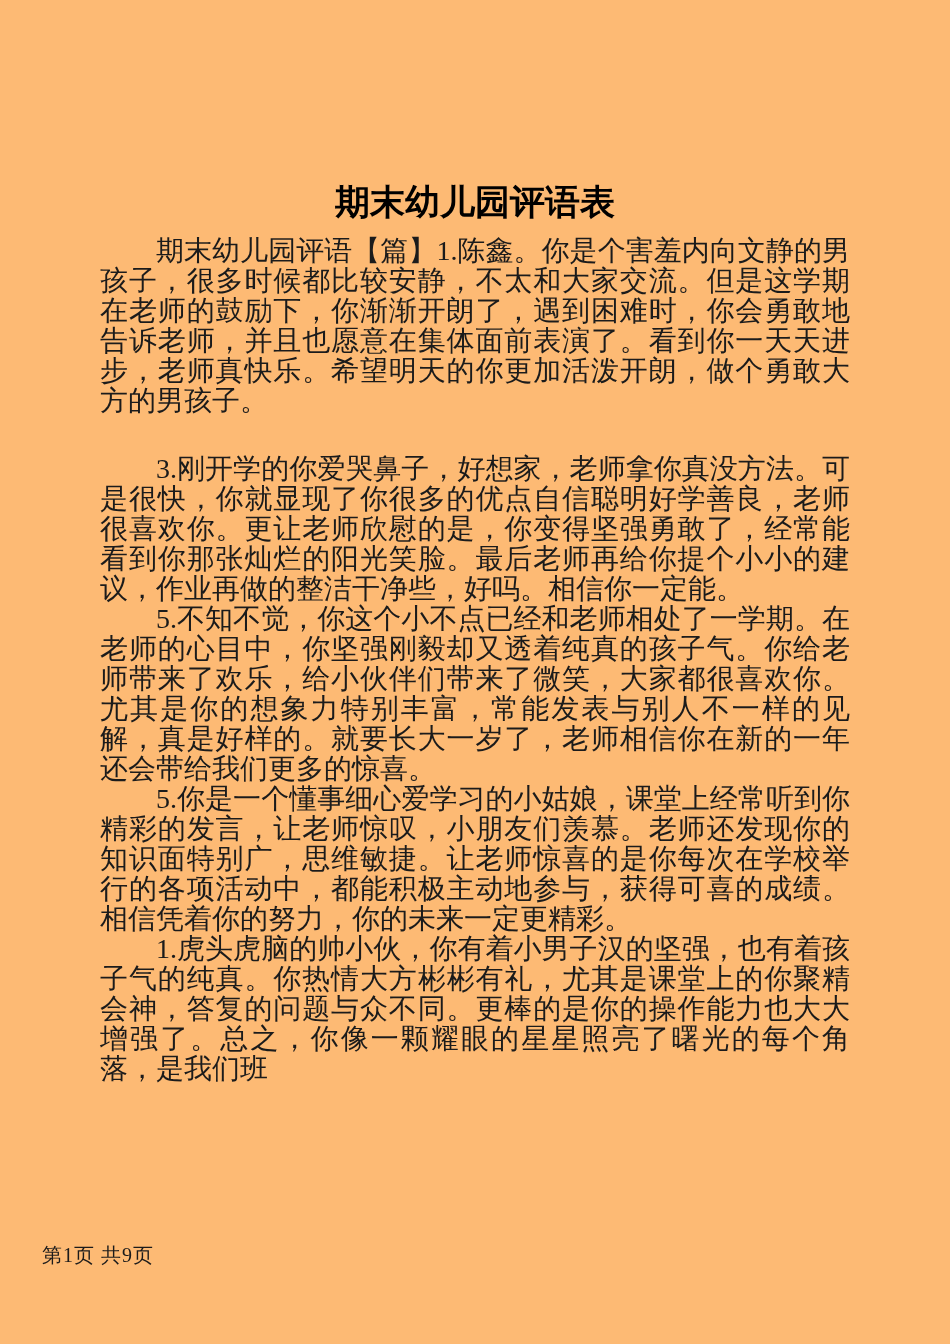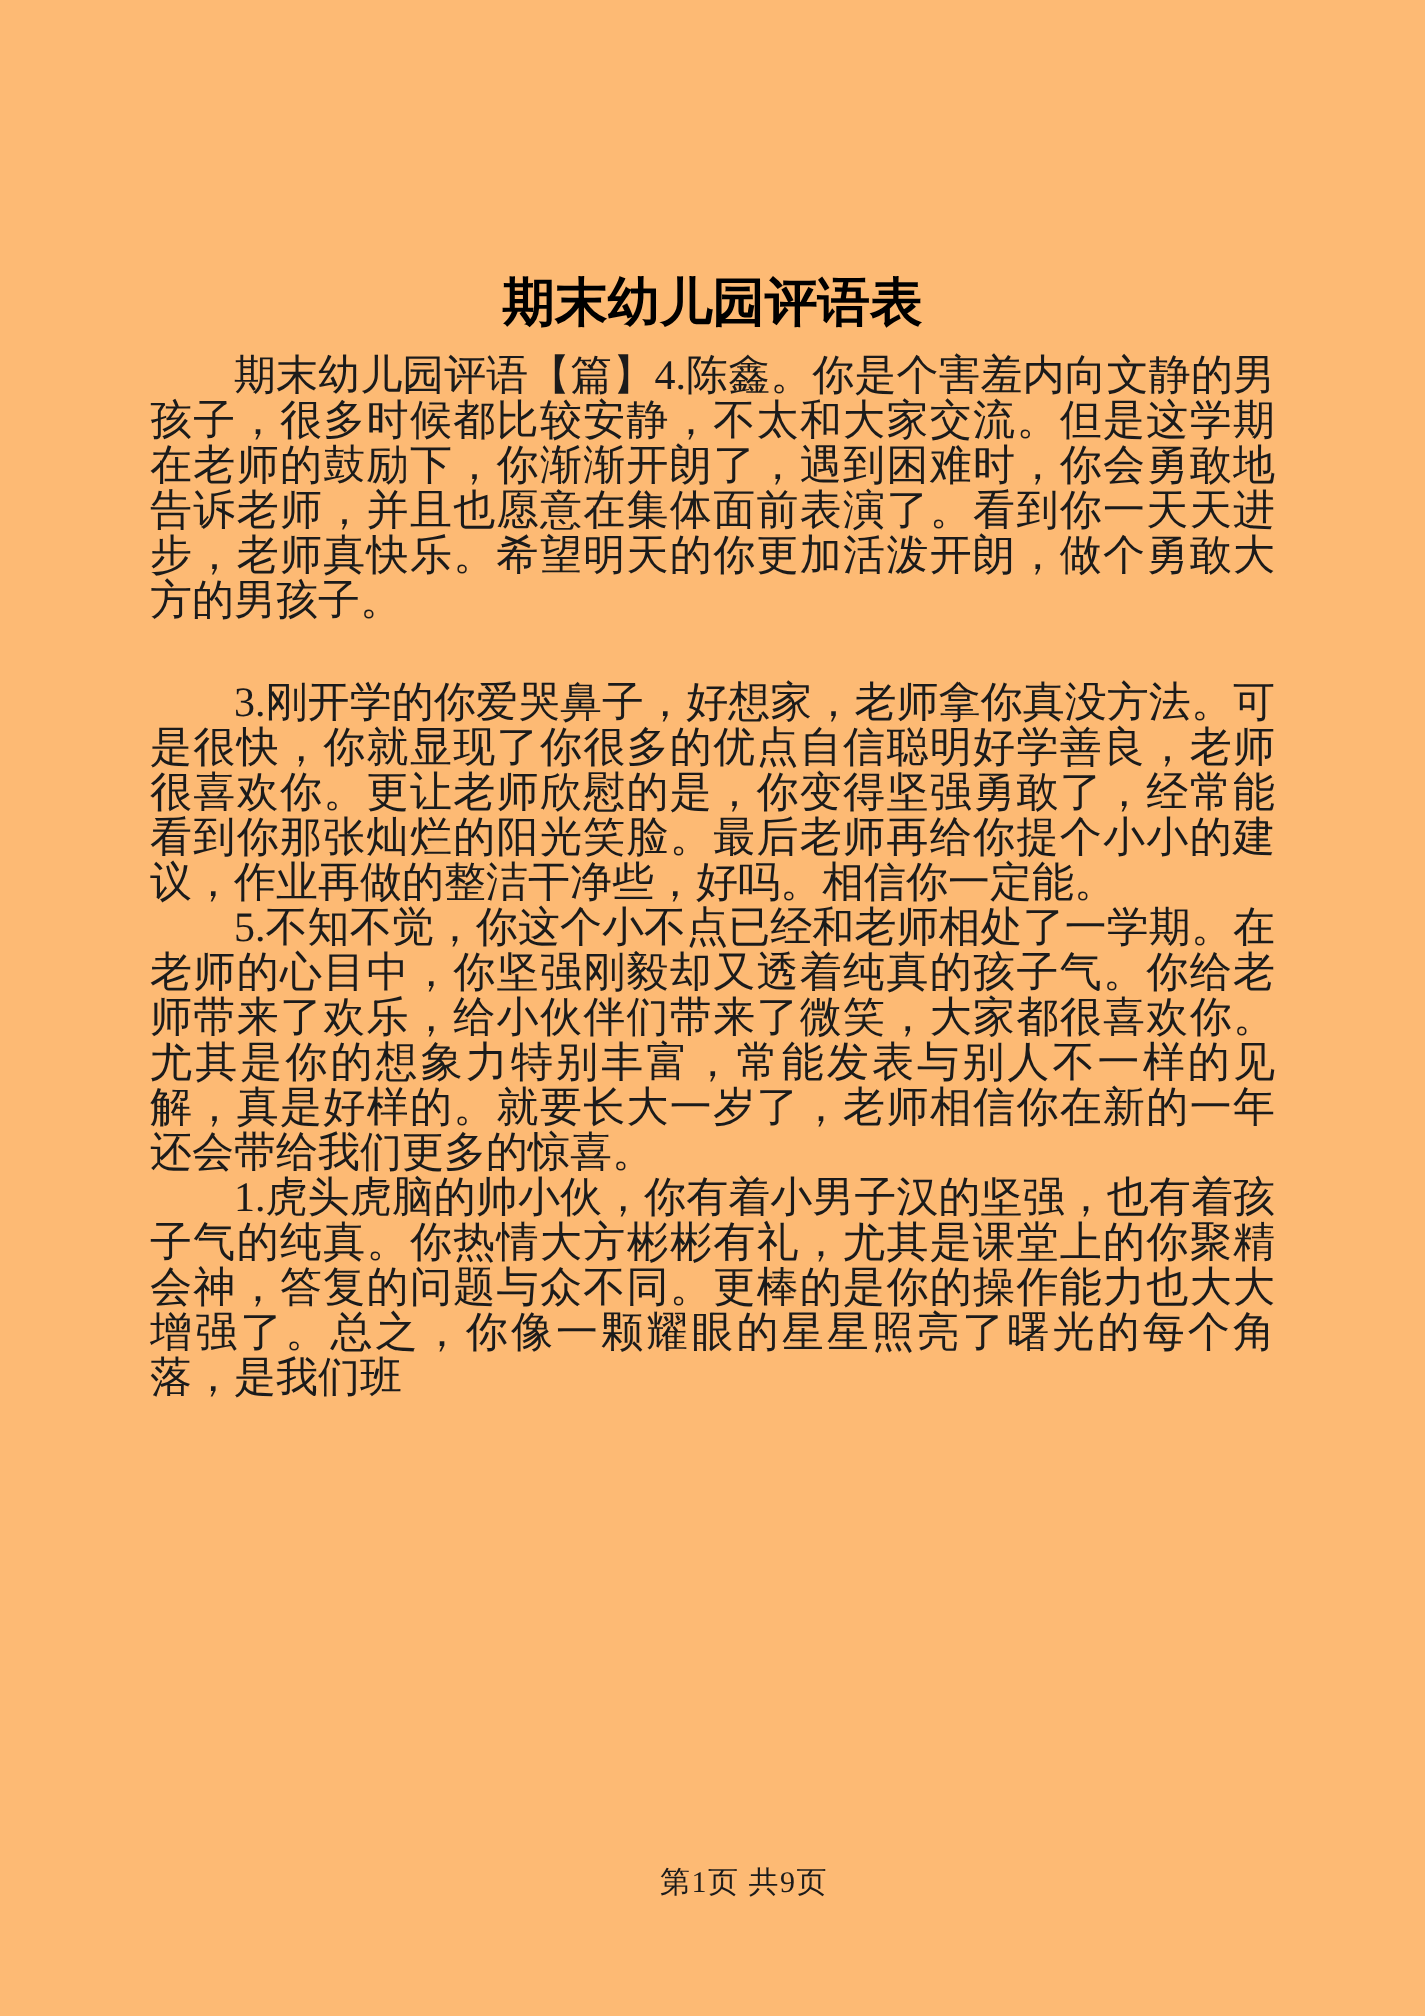--- a/index.html
+++ b/index.html
@@ -43,37 +43,37 @@
     text-indent: 2em;
   }
   .doc-body p.gap-after {
     margin-bottom: 38px;
   }
   .page-footer {
     position: absolute;
     left: 0;
     right: 0;
     top: 1243px;
-    text-align: center;
     text-indent: 42px;
     font-size: 20px;
     line-height: 24px;
     color: #1b1b1b;
     letter-spacing: 1px;
   }
 </style>
 </head>
 <body>
 
 <div class="page">
 
   <h1 class="doc-title">期末幼儿园评语表</h1>
 
   <div class="doc-body">
-    <p class="gap-after">期末幼儿园评语【篇】4.陈鑫。你是个害羞内向文静的男孩子，很多时候都比较安静，不太和大家交流。但是这学期在老师的鼓励下，你渐渐开朗了，遇到困难时，你会勇敢地告诉老师，并且也愿意在集体面前表演了。看到你一天天进步，老师真快乐。希望明天的你更加活泼开朗，做个勇敢大方的男孩子。</p>
+    <p class="gap-after">期末幼儿园评语【篇】1.陈鑫。你是个害羞内向文静的男孩子，很多时候都比较安静，不太和大家交流。但是这学期在老师的鼓励下，你渐渐开朗了，遇到困难时，你会勇敢地告诉老师，并且也愿意在集体面前表演了。看到你一天天进步，老师真快乐。希望明天的你更加活泼开朗，做个勇敢大方的男孩子。</p>
     <p>3.刚开学的你爱哭鼻子，好想家，老师拿你真没方法。可是很快，你就显现了你很多的优点自信聪明好学善良，老师很喜欢你。更让老师欣慰的是，你变得坚强勇敢了，经常能看到你那张灿烂的阳光笑脸。最后老师再给你提个小小的建议，作业再做的整洁干净些，好吗。相信你一定能。</p>
     <p>5.不知不觉，你这个小不点已经和老师相处了一学期。在老师的心目中，你坚强刚毅却又透着纯真的孩子气。你给老师带来了欢乐，给小伙伴们带来了微笑，大家都很喜欢你。尤其是你的想象力特别丰富，常能发表与别人不一样的见解，真是好样的。就要长大一岁了，老师相信你在新的一年还会带给我们更多的惊喜。</p>
+    <p>5.你是一个懂事细心爱学习的小姑娘，课堂上经常听到你精彩的发言，让老师惊叹，小朋友们羡慕。老师还发现你的知识面特别广，思维敏捷。让老师惊喜的是你每次在学校举行的各项活动中，都能积极主动地参与，获得可喜的成绩。相信凭着你的努力，你的未来一定更精彩。</p>
     <p>1.虎头虎脑的帅小伙，你有着小男子汉的坚强，也有着孩子气的纯真。你热情大方彬彬有礼，尤其是课堂上的你聚精会神，答复的问题与众不同。更棒的是你的操作能力也大大增强了。总之，你像一颗耀眼的星星照亮了曙光的每个角落，是我们班</p>
   </div>
 
   <div class="page-footer">第1页 共9页</div>
 
 </div>
 
 </body></html>

